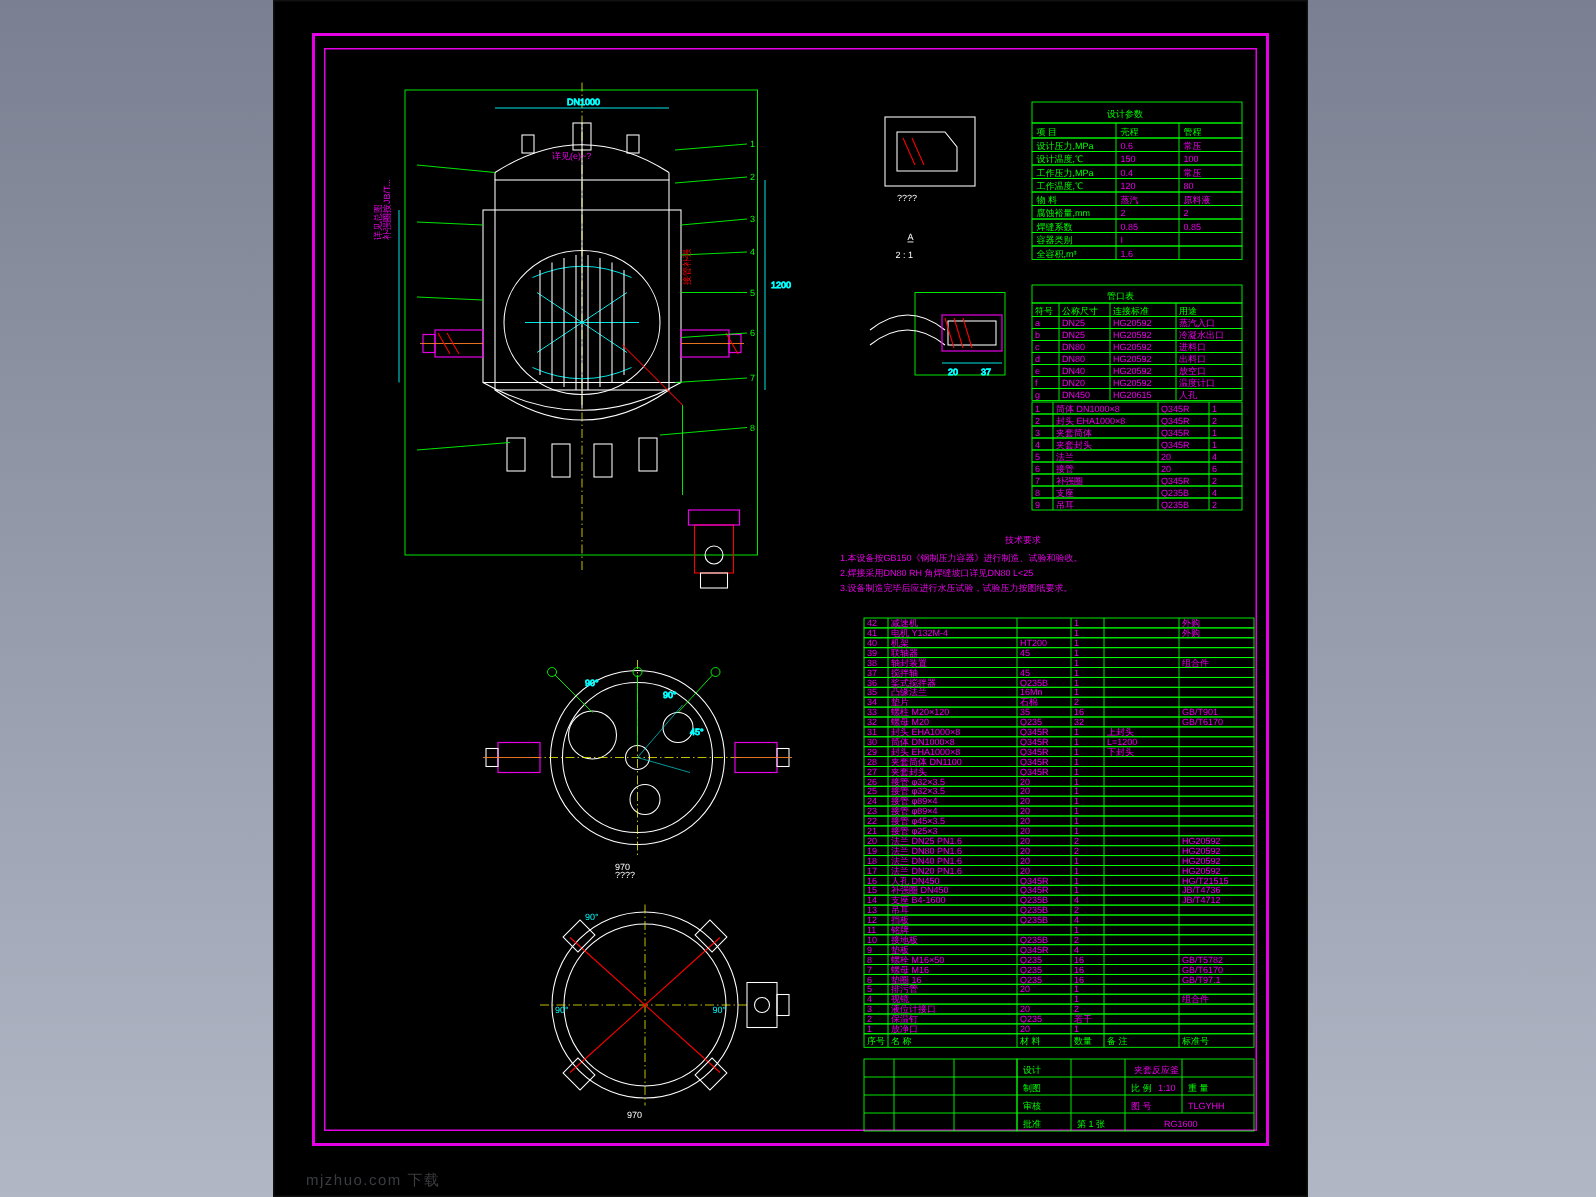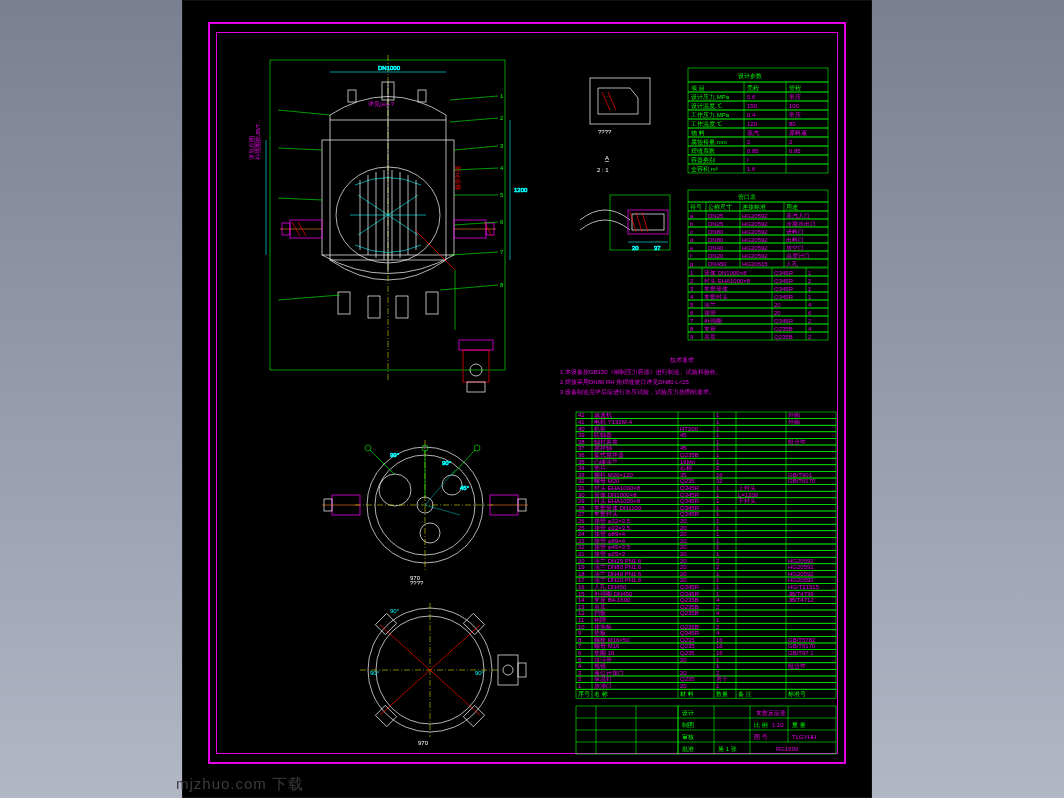--- a/index.html
+++ b/index.html
@@ -26,23 +26,23 @@
   }
   .paper-inner {
     position: absolute;
     left: 216px; top: 32px;
     width: 622px; height: 722px;
     border: 1px solid #e600e6;
   }
   svg { position: absolute; }
   .wm {
     position: absolute;
-    left: 176px; bottom: 4px;
+    left: 204px; bottom: 4px;
     color: #3b3c40;
-    font-size: 15px;
+    font-size: 10px;
     letter-spacing: 1px;
   }
   text { font-family: "SimSun", Arial, sans-serif; }
 </style>
 </head>
 <body>
 
 <div class="workspace"></div>
 <div class="paper-border"></div>
 <div class="paper-inner"></div>

